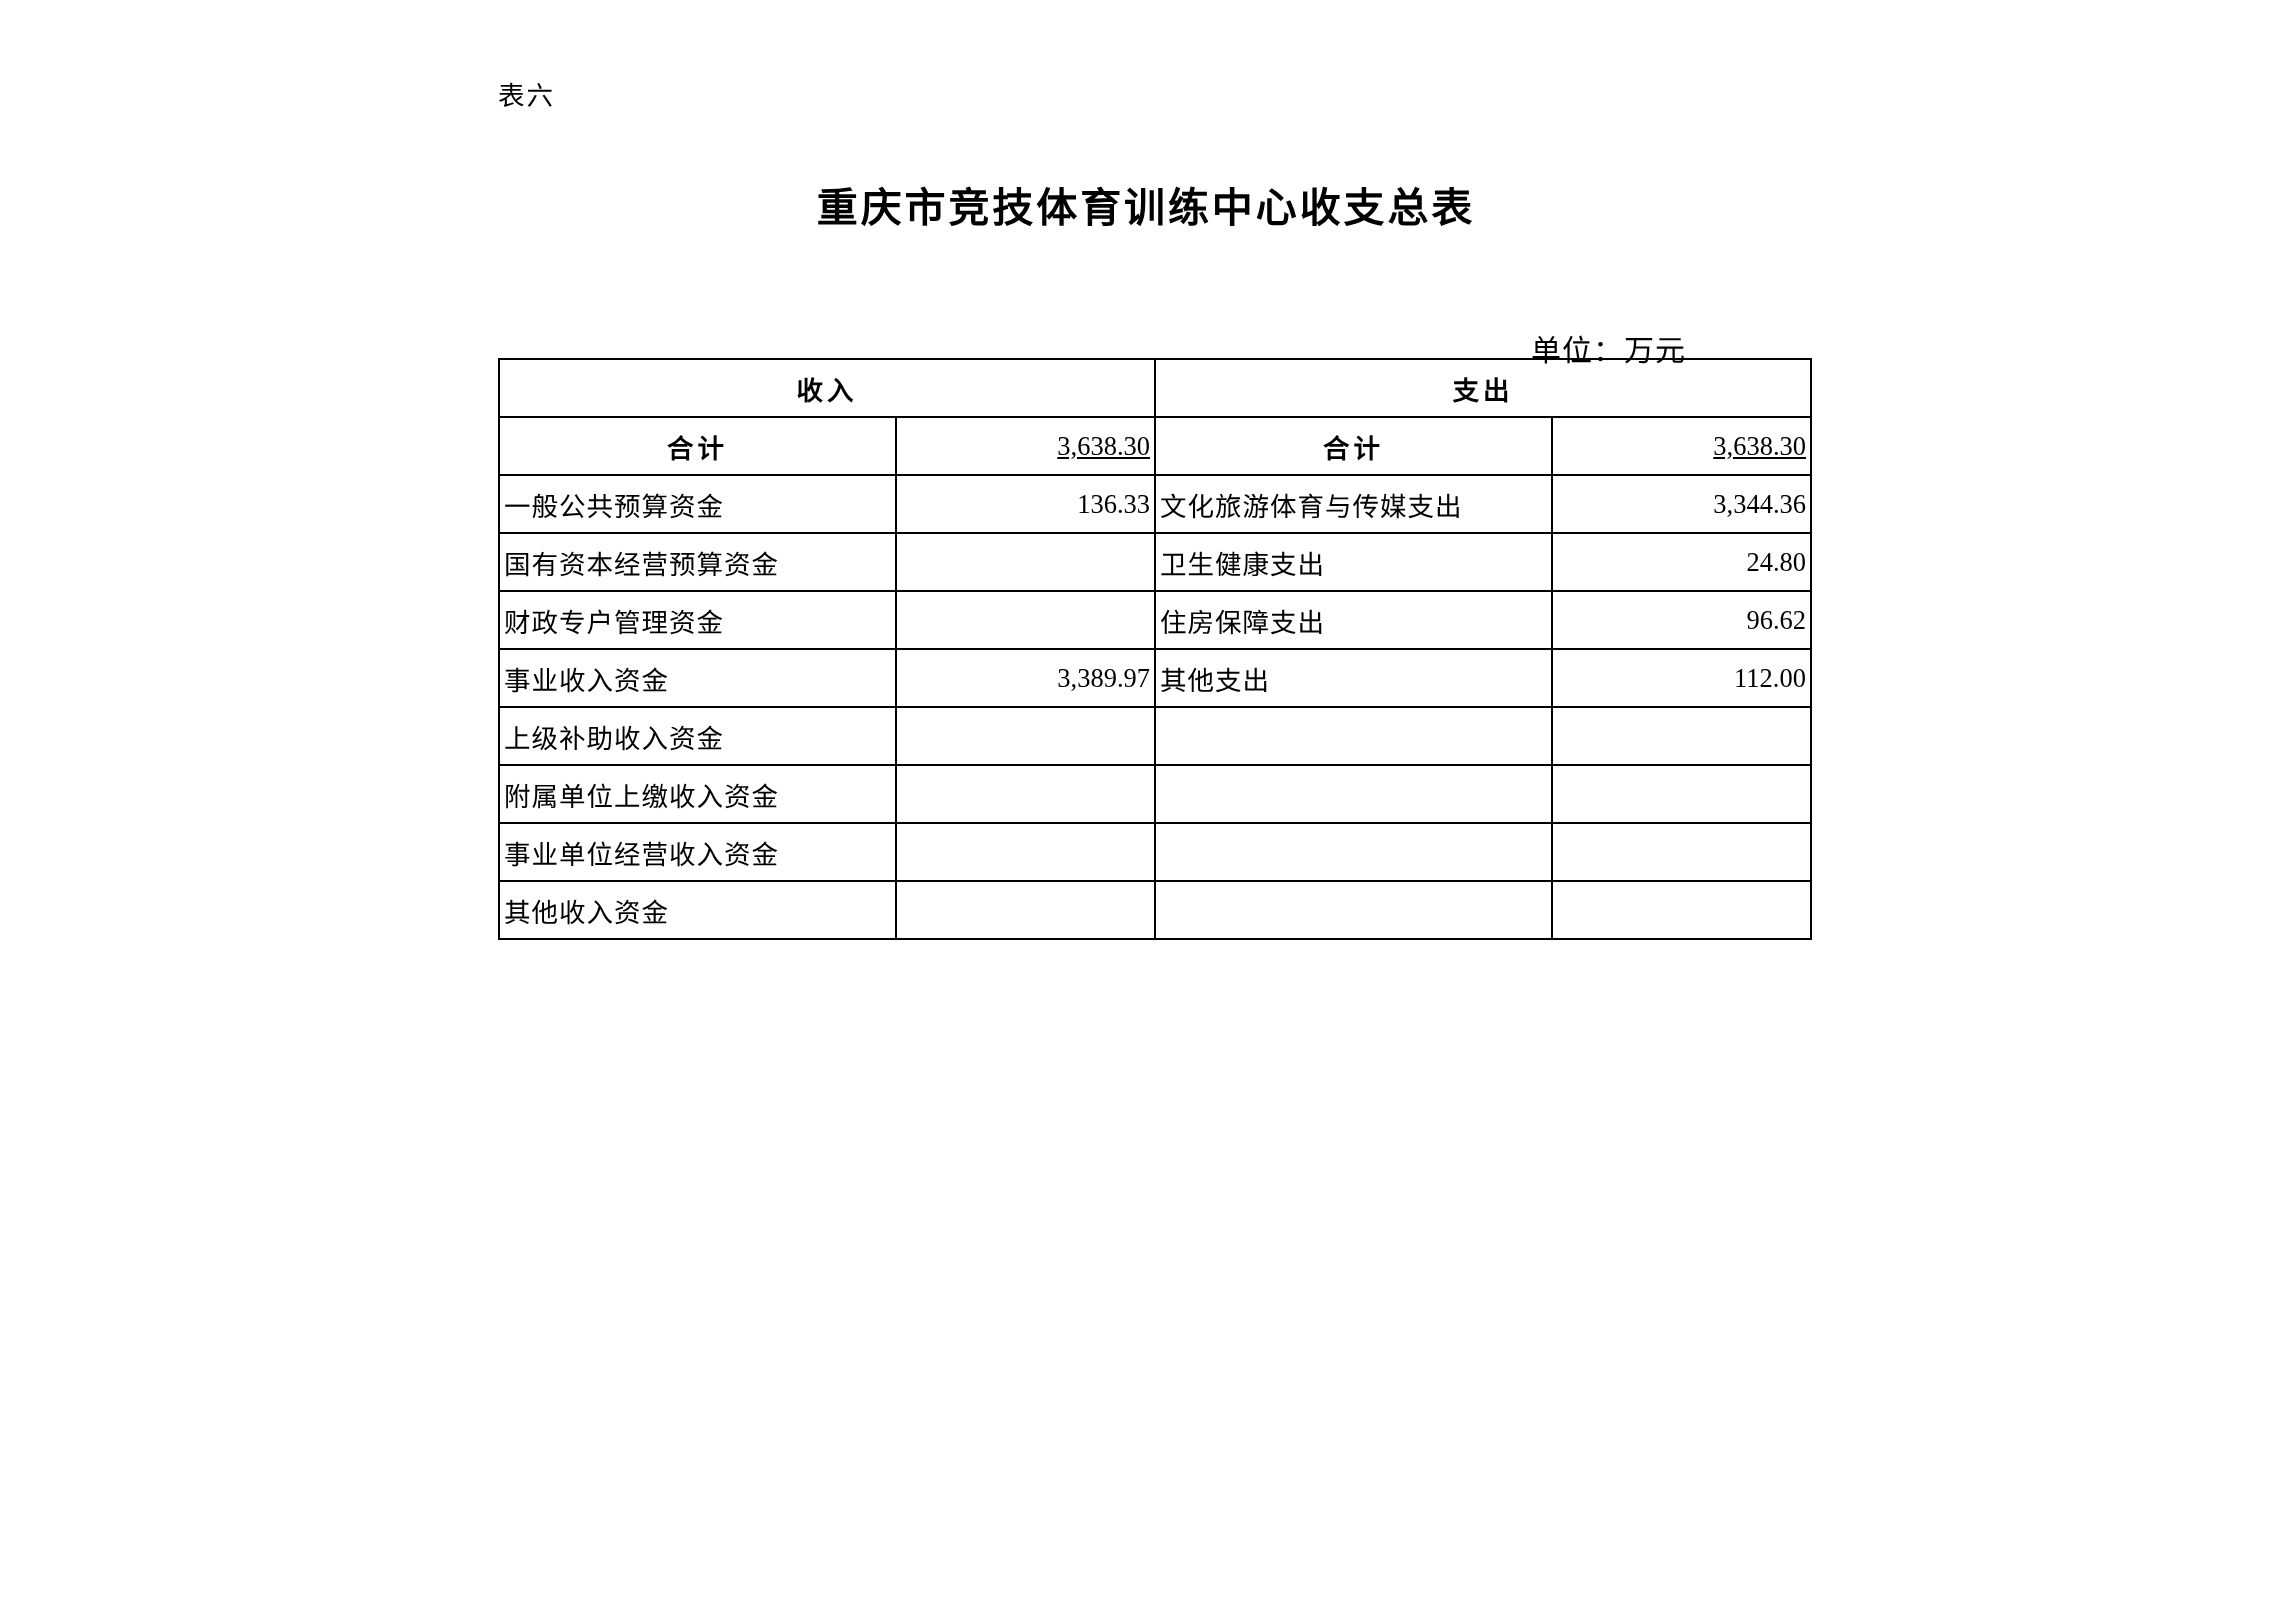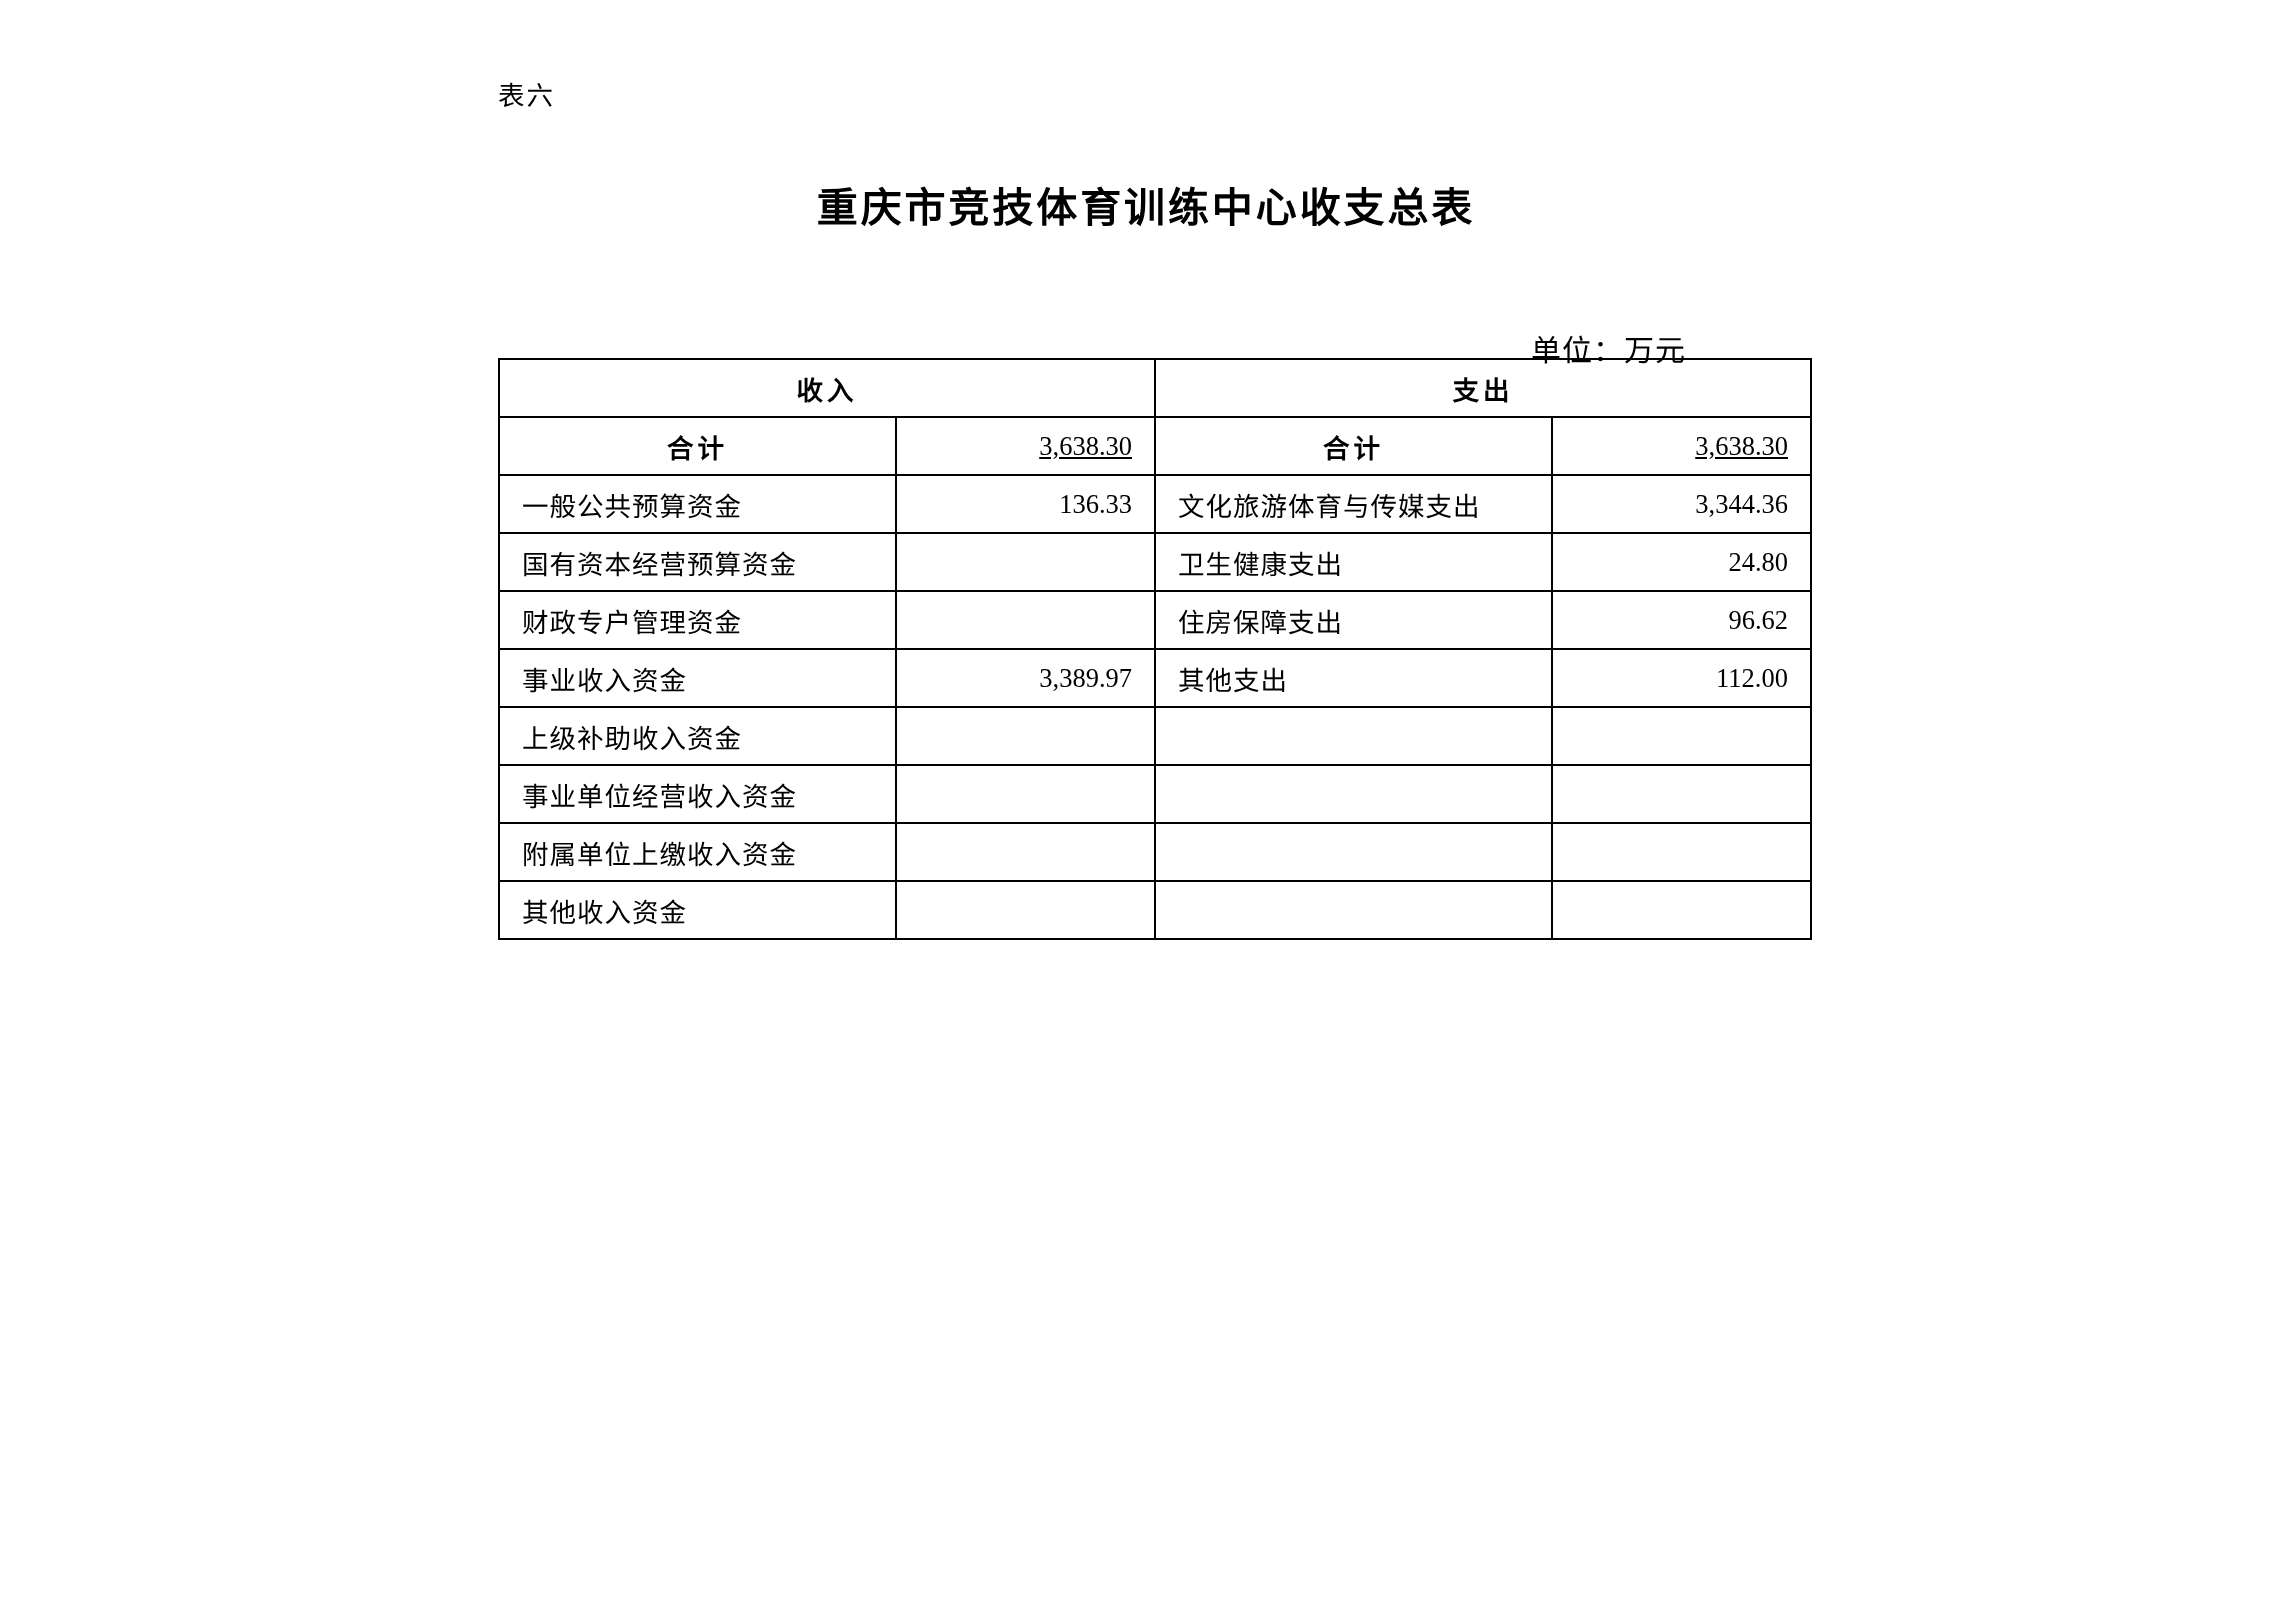--- a/index.html
+++ b/index.html
@@ -54,21 +54,21 @@
     width: 1311px;
   }
   table.budget {
     border-collapse: collapse;
     width: 1311px;
     table-layout: fixed;
   }
   table.budget td {
     border: 2px solid #000000;
     height: 56px;
-    padding: 0 22px;
+    padding: 0 4px;
     font-size: 26.5px;
     vertical-align: middle;
     font-family: "Liberation Serif", "DejaVu Serif", serif;
   }
   .col-item  { width: 397px; }
   .col-num   { width: 259px; }
 
   .group-head {
     text-align: center;
     font-size: 33px;
@@ -163,27 +163,27 @@
           <td class="cell-label">其他支出</td>
           <td class="cell-num">112.00</td>
         </tr>
         <tr>
           <td class="cell-label">上级补助收入资金</td>
           <td class="cell-num empty"></td>
           <td class="cell-label"></td>
           <td class="cell-num empty"></td>
         </tr>
         <tr>
-          <td class="cell-label">事业单位经营收入资金</td>
+          <td class="cell-label">附属单位上缴收入资金</td>
           <td class="cell-num empty"></td>
           <td class="cell-label"></td>
           <td class="cell-num empty"></td>
         </tr>
         <tr>
-          <td class="cell-label">附属单位上缴收入资金</td>
+          <td class="cell-label">事业单位经营收入资金</td>
           <td class="cell-num empty"></td>
           <td class="cell-label"></td>
           <td class="cell-num empty"></td>
         </tr>
         <tr>
           <td class="cell-label">其他收入资金</td>
           <td class="cell-num empty"></td>
           <td class="cell-label"></td>
           <td class="cell-num empty"></td>
         </tr>

